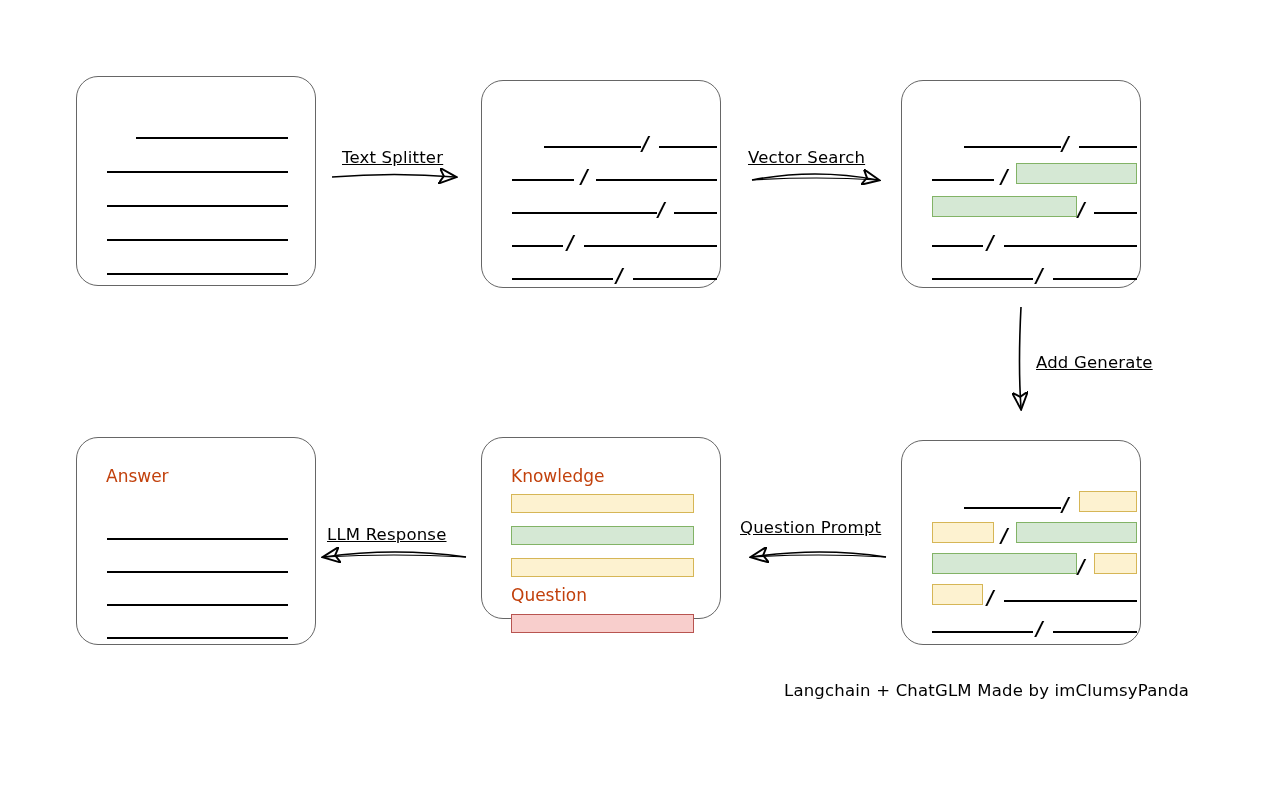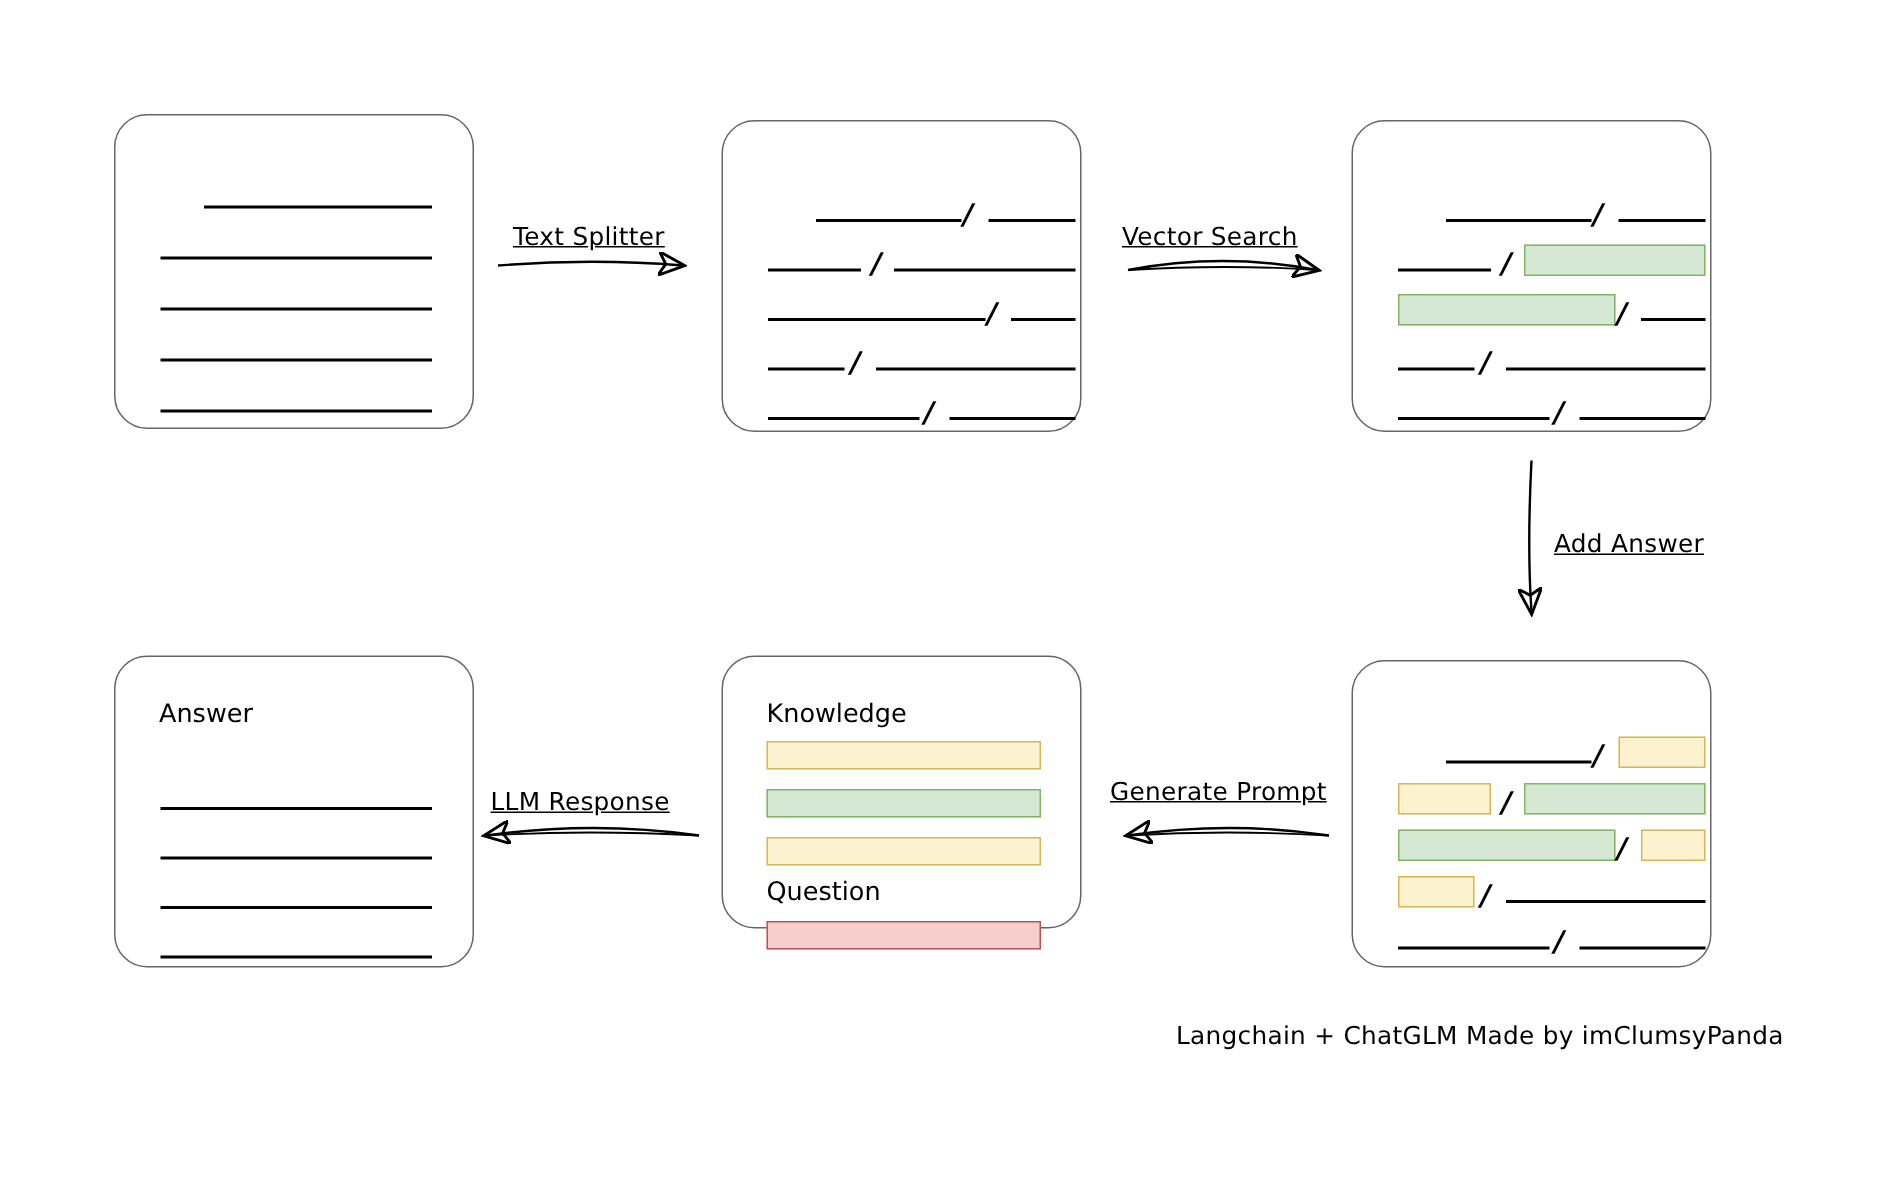--- a/index.html
+++ b/index.html
@@ -57,21 +57,21 @@
     font-size: 19px;
     font-style: italic;
     font-weight: 600;
     line-height: 20px;
     color: #000000;
   }
   .box-label {
     position: absolute;
     font-family: "DejaVu Sans", sans-serif;
     font-size: 17px;
-    color: #000000;
+    color: #c2410c;
     white-space: nowrap;
   }
   .bar {
     position: absolute;
     box-sizing: border-box;
     border-width: 1.6px;
     border-style: solid;
   }
   .bar.yellow { background: #fdf2d0; border-color: #d6b656; }
   .bar.green { background: #d5e8d4; border-color: #82b366; }
@@ -138,22 +138,22 @@
     </g>
 
     <g>
       <path d="M466 557 Q 395 547 324 557" fill="none" stroke="#000" stroke-width="1.6" marker-end="url(#ah-l)"></path>
       <path d="M466 557 Q 393 553 324 557" fill="none" stroke="#000" stroke-width="1.2"></path>
     </g>
   </svg>
 
   <div class="edge-label" style="left:342px; top:148px;">Text Splitter</div>
   <div class="edge-label" style="left:748px; top:148px;">Vector Search</div>
-  <div class="edge-label" style="left:1036px; top:353px;">Add Answer</div>
-  <div class="edge-label" style="left:740px; top:518px;">Generate Prompt</div>
+  <div class="edge-label" style="left:1036px; top:353px;">Add Generate</div>
+  <div class="edge-label" style="left:740px; top:518px;">Question Prompt</div>
   <div class="edge-label" style="left:327px; top:525px;">LLM Response</div>
 
   <div class="doc-box" style="left:76px; top:76px; width:240px; height:210px;">
       <div class="row" style="top: 40px;">
         <div class="seg line" style="left: 59px; width: 152px;"></div>
       </div>
       <div class="row" style="top: 74px;">
         <div class="seg line" style="left: 30px; width: 181px;"></div>
       </div>
       <div class="row" style="top: 108px;">

